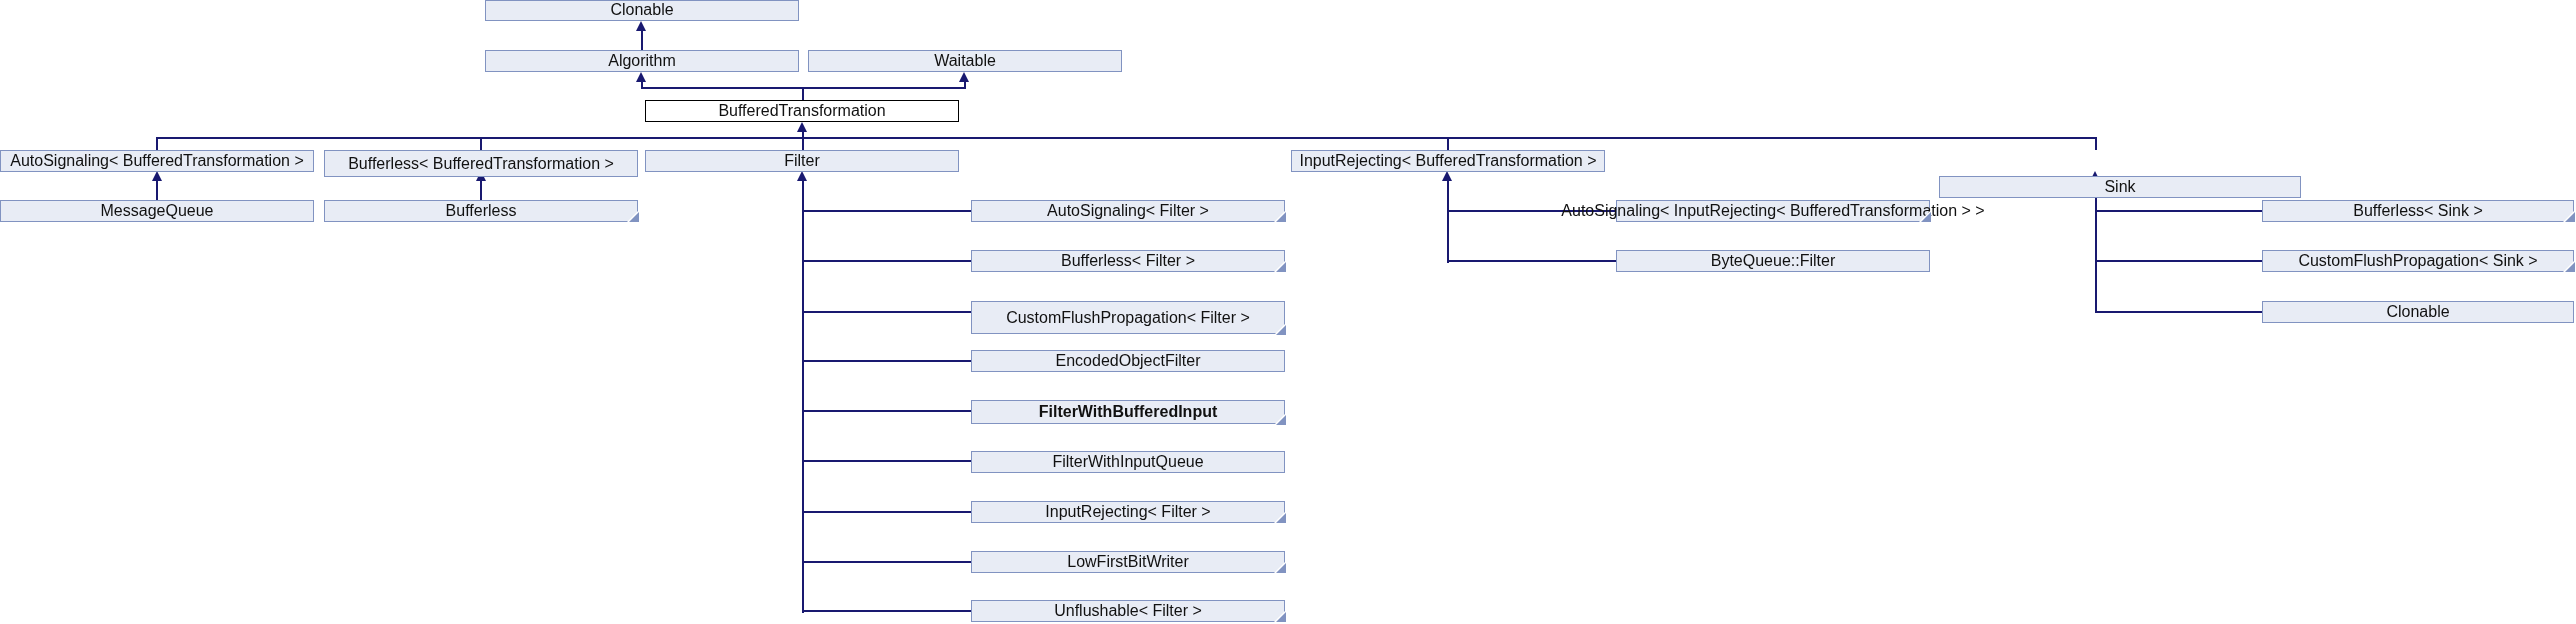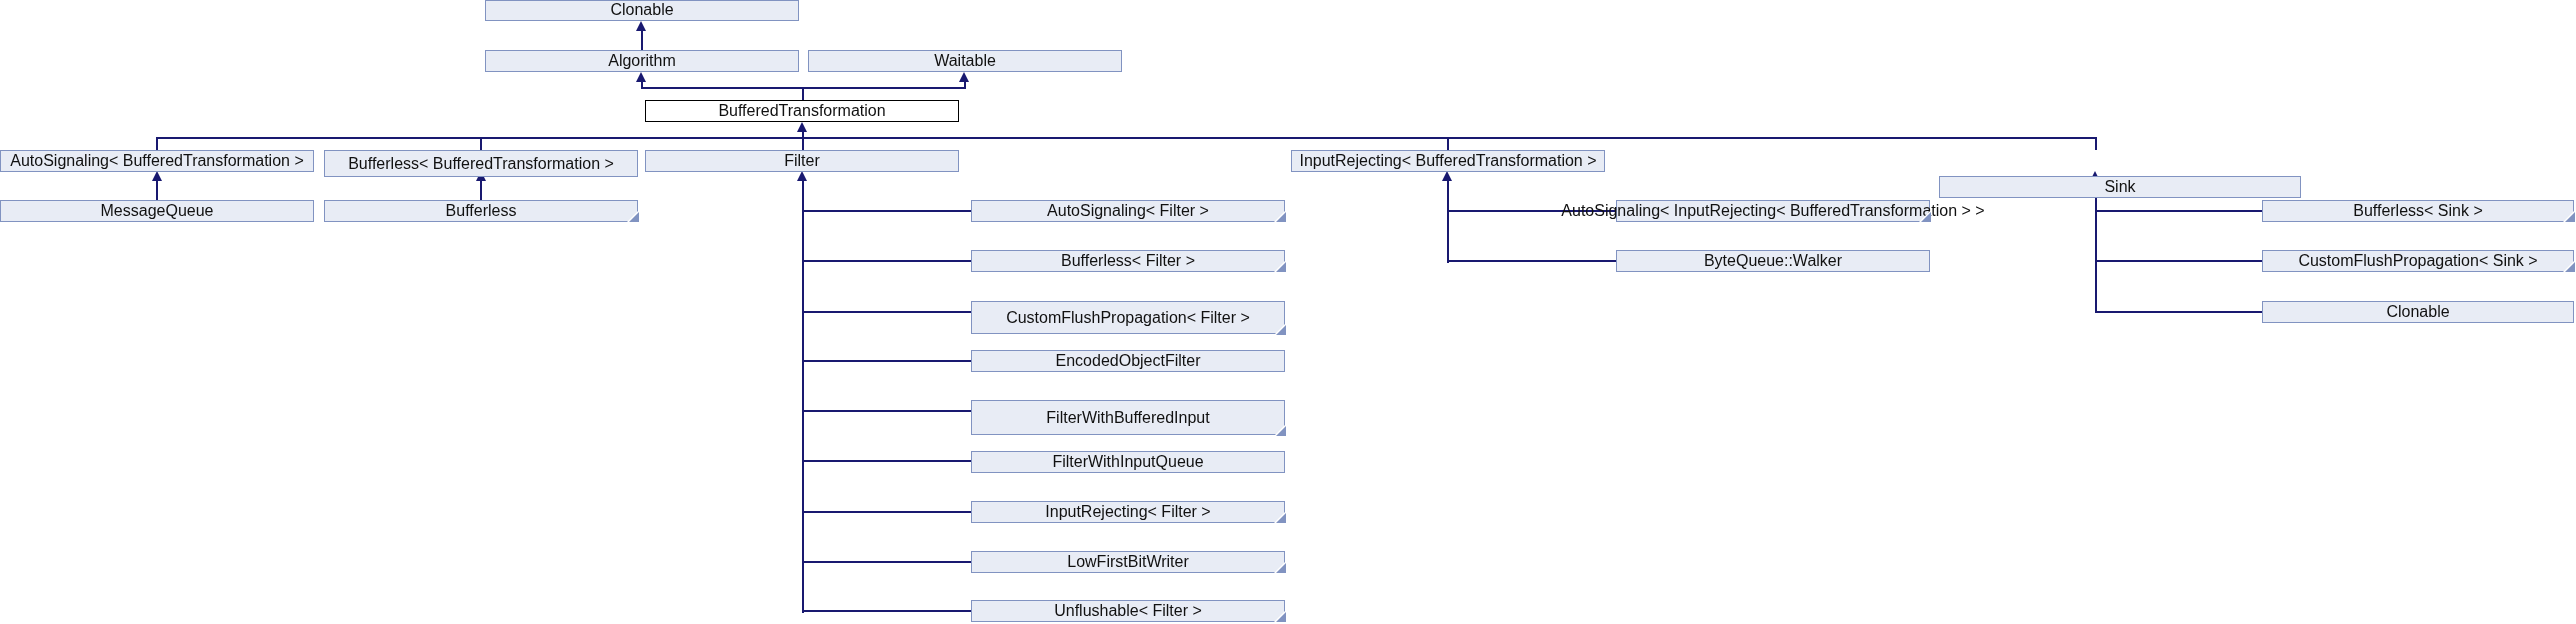--- a/index.html
+++ b/index.html
@@ -75,26 +75,26 @@
     <div class="node" style="left: 324px; top: 150px; width: 314px; height: 27px;">Bufferless&lt; BufferedTransformation &gt;</div>
     <div class="node" style="left: 645px; top: 150px; width: 314px; height: 21.5px;">Filter</div>
     <div class="node" style="left: 1291px; top: 150px; width: 314px; height: 21.5px;">InputRejecting&lt; BufferedTransformation &gt;</div>
     <div class="node" style="left: 1939px; top: 150px; width: 362px; height: 21.5px; margin-top: 26px;">Sink</div>
     <div class="node" style="left: 0px; top: 200px; width: 314px; height: 21.5px;">MessageQueue</div>
     <div class="node truncated" style="left: 324px; top: 200px; width: 314px; height: 21.5px;">Bufferless</div>
     <div class="node truncated" style="left: 971px; top: 200px; width: 314px; height: 21.5px;">AutoSignaling&lt; Filter &gt;</div>
     <div class="node truncated" style="left: 1616px; top: 200px; width: 314px; height: 21.5px;">AutoSignaling&lt; InputRejecting&lt; BufferedTransformation &gt; &gt;</div>
     <div class="node truncated" style="left: 2262px; top: 200px; width: 312px; height: 21.5px;">Bufferless&lt; Sink &gt;</div>
     <div class="node truncated" style="left: 971px; top: 250px; width: 314px; height: 21.5px;">Bufferless&lt; Filter &gt;</div>
-    <div class="node" style="left: 1616px; top: 250px; width: 314px; height: 21.5px;">ByteQueue::Walker</div>
+    <div class="node" style="left: 1616px; top: 250px; width: 314px; height: 21.5px;">ByteQueue::Filter</div>
     <div class="node truncated" style="left: 2262px; top: 250px; width: 312px; height: 21.5px;">CustomFlushPropagation&lt; Sink &gt;</div>
     <div class="node truncated" style="left: 971px; top: 301px; width: 314px; height: 33px;">CustomFlushPropagation&lt; Filter &gt;</div>
     <div class="node" style="left: 2262px; top: 301px; width: 312px; height: 21.5px;">Clonable</div>
     <div class="node" style="left: 971px; top: 350px; width: 314px; height: 21.5px;">EncodedObjectFilter</div>
-    <div class="node truncated" style="left: 971px; top: 400px; width: 314px; height: 35px;">FilterWithBufferedInput</div>
+    <div class="node truncated" style="left: 971px; top: 400px; width: 314px; height: 24px; font-weight: bold;">FilterWithBufferedInput</div>
     <div class="node" style="left: 971px; top: 451px; width: 314px; height: 21.5px;">FilterWithInputQueue</div>
     <div class="node truncated" style="left: 971px; top: 501px; width: 314px; height: 21.5px;">InputRejecting&lt; Filter &gt;</div>
     <div class="node truncated" style="left: 971px; top: 551px; width: 314px; height: 21.5px;">LowFirstBitWriter</div>
     <div class="node truncated" style="left: 971px; top: 600px; width: 314px; height: 21.5px;">Unflushable&lt; Filter &gt;</div>
     <div class="arrow-up" style="left: 636px; top: 20.6px; border-bottom-color: rgb(25, 25, 112);"></div>
     <div class="edge" style="left: 641px; top: 29px; width: 1.8px; height: 21.5px; background: rgb(25, 25, 112);"></div>
     <div class="arrow-up" style="left: 636px; top: 72px; border-bottom-color: rgb(25, 25, 112);"></div>
     <div class="edge" style="left: 641px; top: 80px; width: 1.8px; height: 9px; background: rgb(25, 25, 112);"></div>
     <div class="arrow-up" style="left: 959px; top: 72px; border-bottom-color: rgb(25, 25, 112);"></div>
     <div class="edge" style="left: 964px; top: 80px; width: 1.8px; height: 9px; background: rgb(25, 25, 112);"></div>

